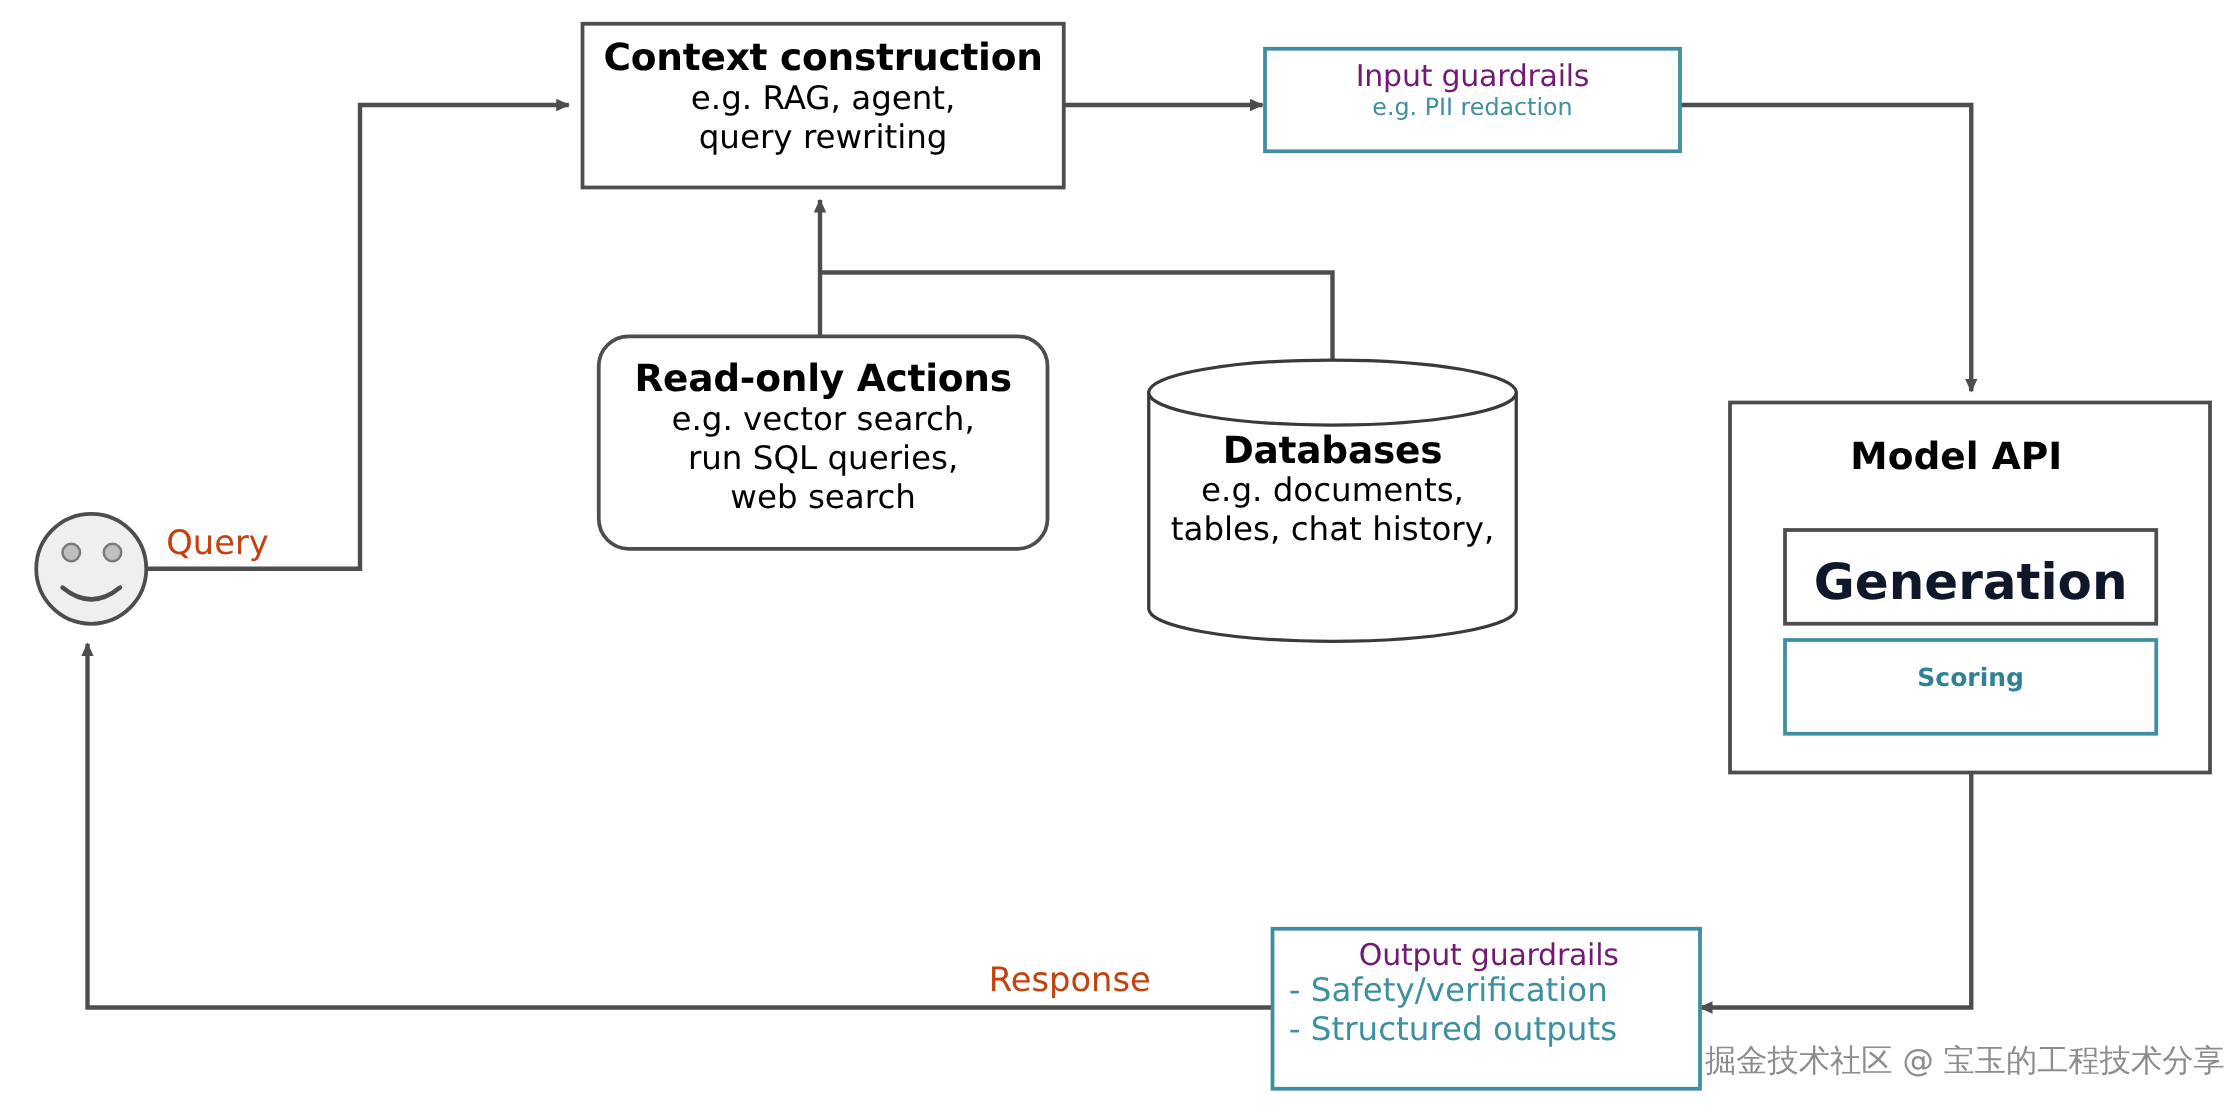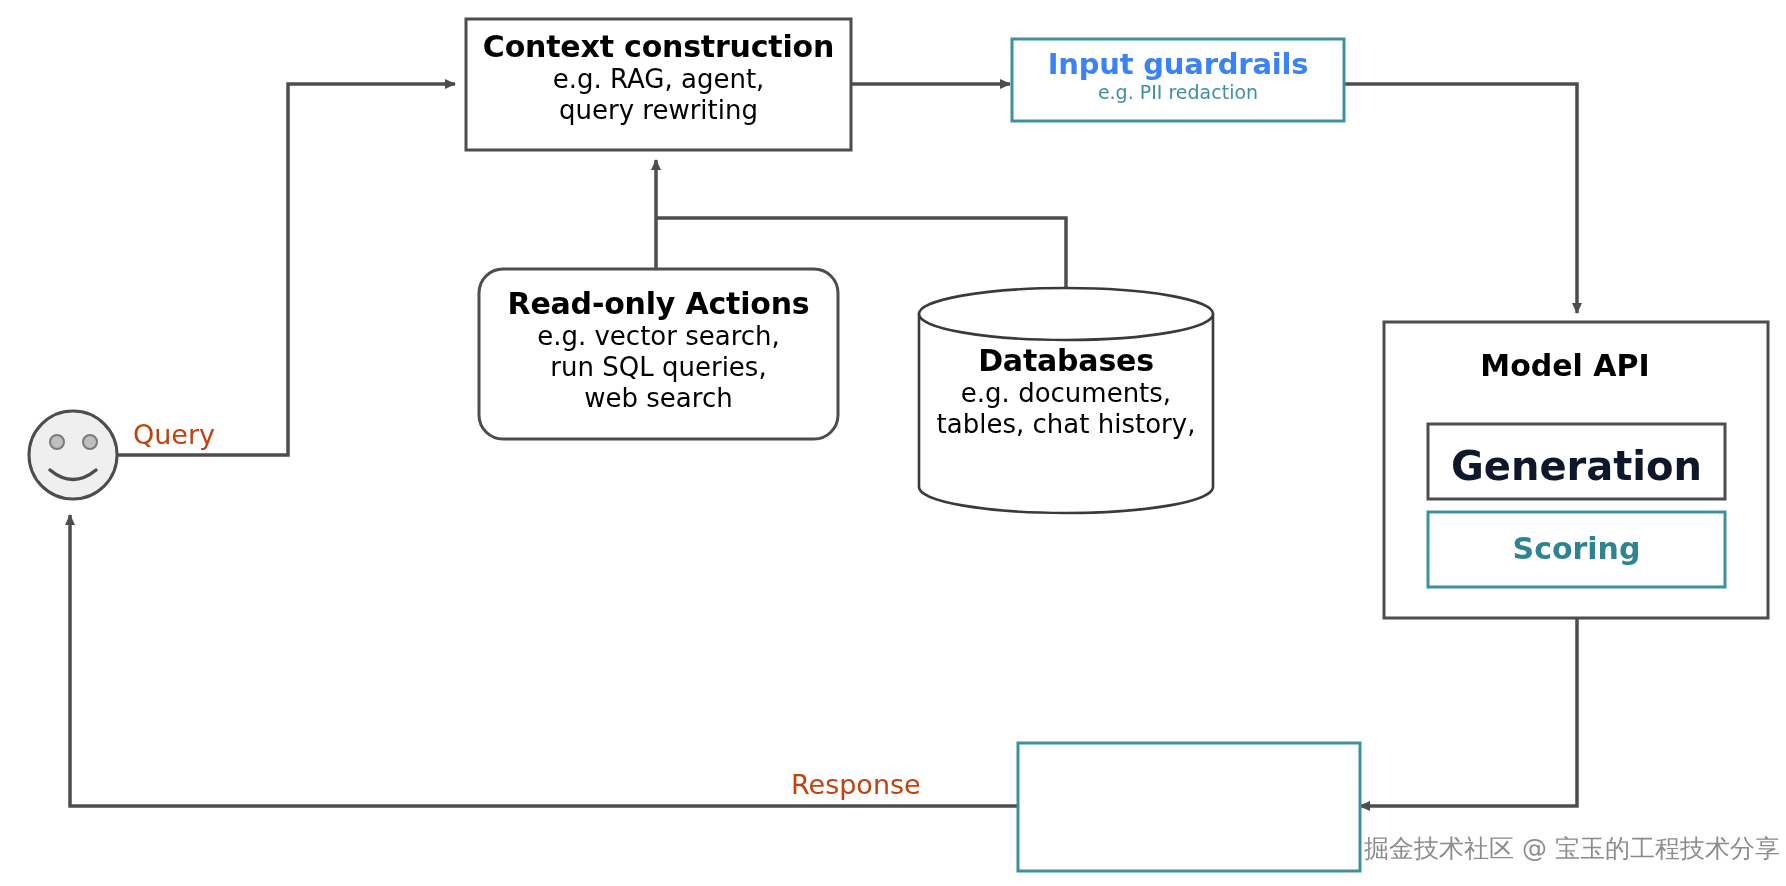--- a/index.html
+++ b/index.html
@@ -38,23 +38,23 @@
     letter-spacing: -0.2px;
     display: block;
   }
   .sub-line {
     font-weight: 400;
     font-size: 26px;
     display: block;
     text-align: center;
   }
   .teal-title {
-    color: #3b82f6;
-    font-weight: 700;
-    font-size: 29px;
+    color: #701a75;
+    font-weight: 400;
+    font-size: 24px;
     display: block;
     letter-spacing: -0.2px;
   }
   .teal-sub {
     color: #3E8FA0;
     font-weight: 400;
     font-size: 19px;
     display: block;
   }
   .teal-bullet {
@@ -83,21 +83,21 @@
     font-size: 30px;
     color: #000;
   }
   .gen-label {
     font-weight: 700;
     font-size: 40px;
     color: #0f172a;
   }
   .scoring-label {
     font-weight: 700;
-    font-size: 30px;
+    font-size: 20px;
     color: #2F8294;
     margin-top: 44px;
   }
 </style>
 </head>
 <body>
 
 <div id="diagram-root">
 
   <svg class="layer" viewBox="0 0 1786 886">
@@ -175,20 +175,25 @@
   </div>
 
   <div class="node-text" style="left:1428px; top:443px; width:297px;">
     <span class="gen-label">Generation</span>
   </div>
 
   <div class="node-text" style="left:1428px; top:531px; width:297px;">
     <span class="scoring-label">Scoring</span>
   </div>
 
+  <div class="node-text" style="left:1031px; top:750px; width:320px;">
+    <span class="teal-title">Output guardrails</span>
+    <span class="teal-bullet">- Safety/verification</span>
+    <span class="teal-bullet">- Structured outputs</span>
+  </div>
 
   <div class="edge-label" style="left:133px; top:419px;">Query</div>
 
   <div class="edge-label" style="left:791px; top:769px;">Response</div>
 
   <div class="watermark" style="left:1364px; top:832px;">掘金技术社区 @ 宝玉的工程技术分享</div>
 
 </div>
 
 </body></html>

